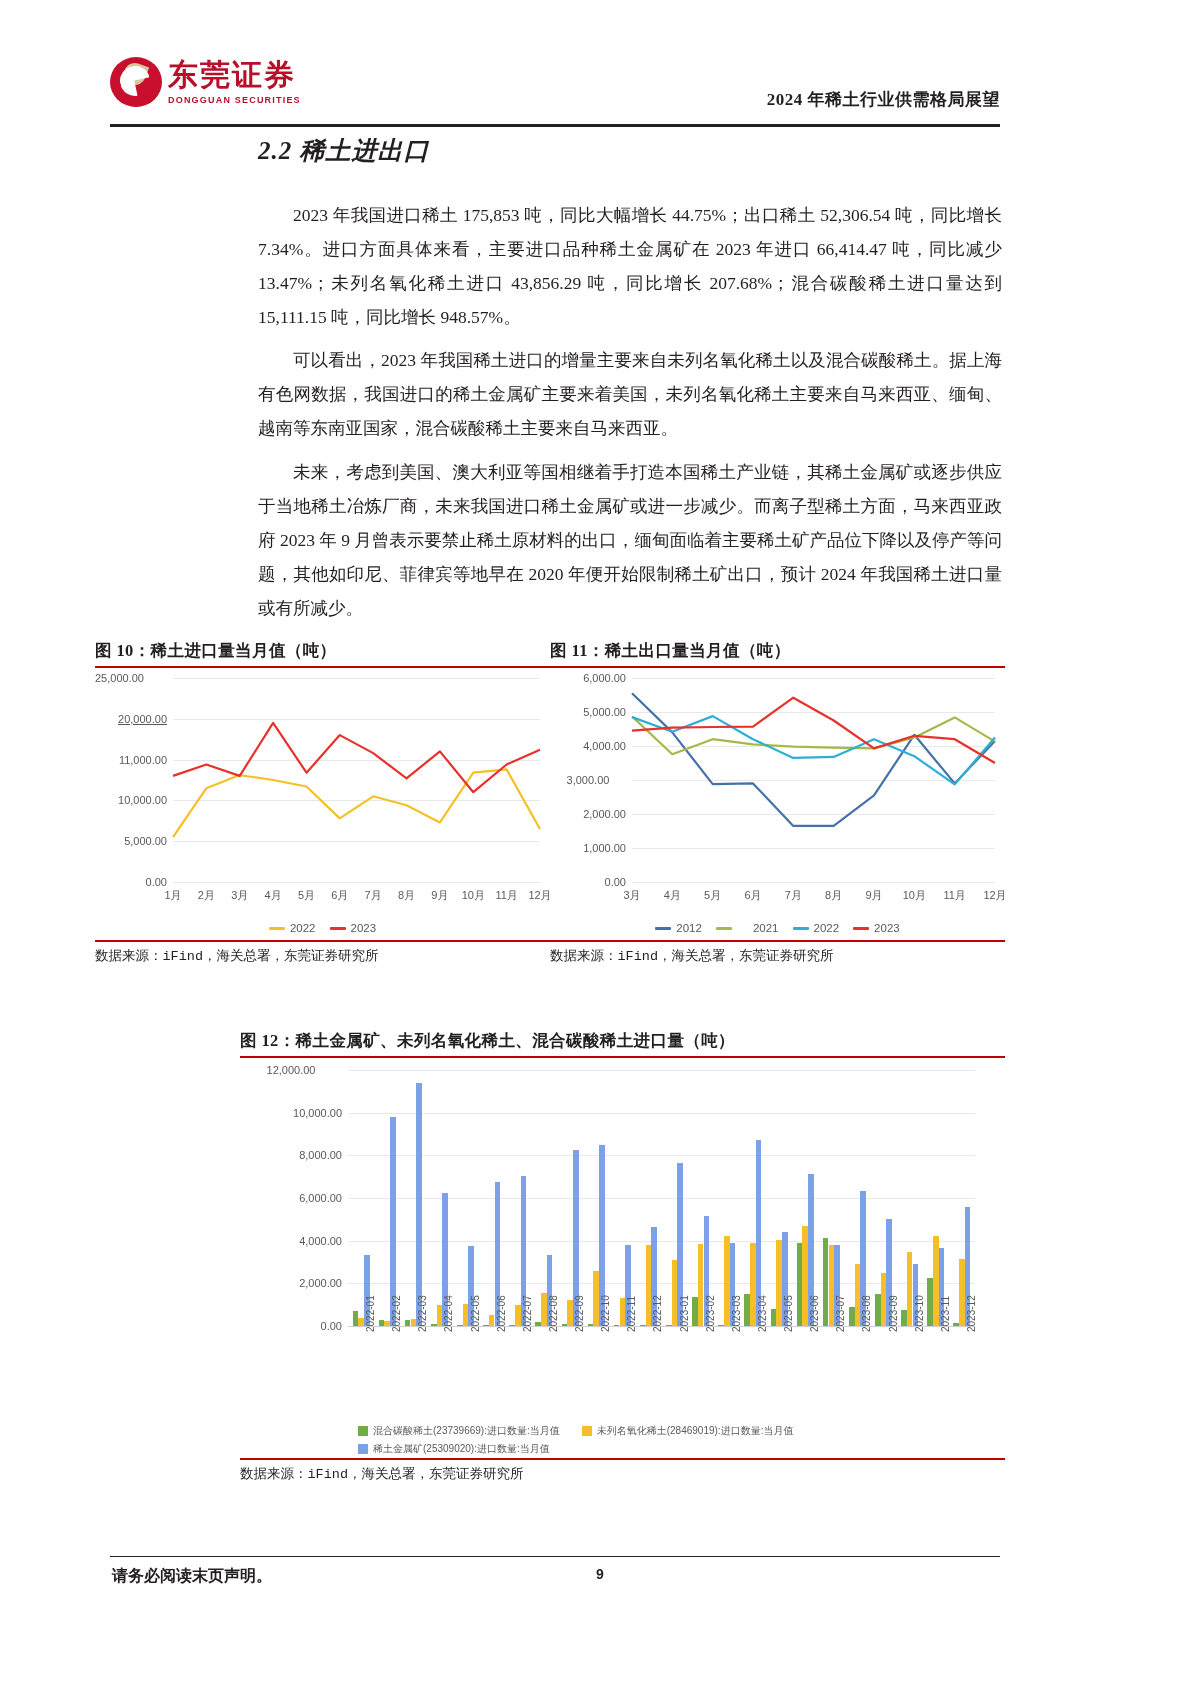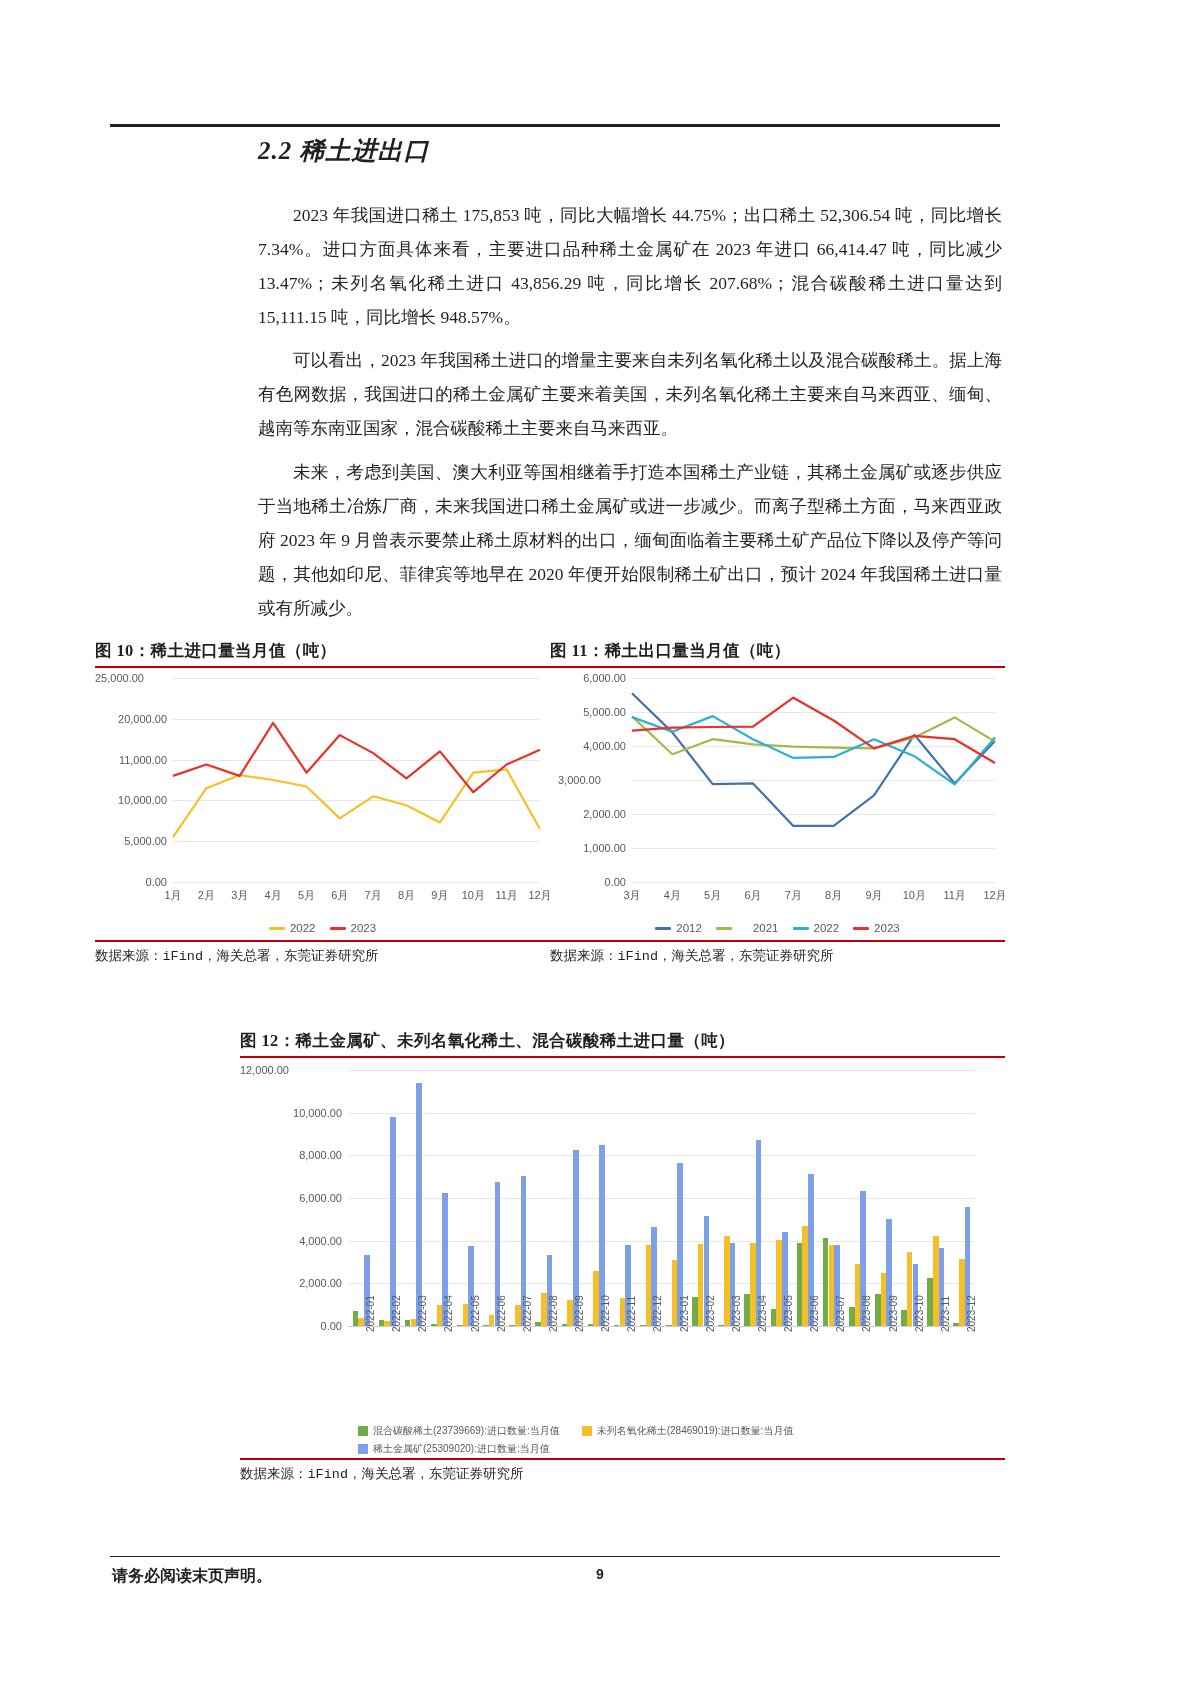--- a/index.html
+++ b/index.html
@@ -131,20 +131,28 @@
   .footer-page{
     position:absolute;left:0;top:1566px;width:1200px;text-align:center;
     font-family:"Liberation Sans",sans-serif;font-size:14px;font-weight:bold;
   }
 </style>
 </head>
 <body>
 
 <div class="page">
 
+  <div class="header">
+    <div class="logo">
+      <div class="logo-mark"></div>
+      <div class="logo-cn">东莞证券</div>
+      <div class="logo-en">DONGGUAN SECURITIES</div>
+    </div>
+    <div class="header-title">2024 年稀土行业供需格局展望</div>
+  </div>
   <div class="header-rule"></div>
 
   <div class="sec-title">2.2 稀土进出口</div>
 
   <div class="para" id="p1">2023 年我国进口稀土 175,853 吨，同比大幅增长 44.75%；出口稀土 52,306.54 吨，同比增长 7.34%。进口方面具体来看，主要进口品种稀土金属矿在 2023 年进口 66,414.47 吨，同比减少 13.47%；未列名氧化稀土进口 43,856.29 吨，同比增长 207.68%；混合碳酸稀土进口量达到 15,111.15 吨，同比增长 948.57%。</div>
   <div class="para" id="p2">可以看出，2023 年我国稀土进口的增量主要来自未列名氧化稀土以及混合碳酸稀土。据上海有色网数据，我国进口的稀土金属矿主要来着美国，未列名氧化稀土主要来自马来西亚、缅甸、越南等东南亚国家，混合碳酸稀土主要来自马来西亚。</div>
   <div class="para" id="p3">未来，考虑到美国、澳大利亚等国相继着手打造本国稀土产业链，其稀土金属矿或逐步供应于当地稀土冶炼厂商，未来我国进口稀土金属矿或进一步减少。而离子型稀土方面，马来西亚政府 2023 年 9 月曾表示要禁止稀土原材料的出口，缅甸面临着主要稀土矿产品位下降以及停产等问题，其他如印尼、菲律宾等地早在 2020 年便开始限制稀土矿出口，预计 2024 年我国稀土进口量或有所减少。</div>
 
   <div class="fig" id="fig10">
     <div class="fig-cap">图 10：稀土进口量当月值（吨）</div>
@@ -152,21 +160,21 @@
     <div class="plotbox" id="plot10" style="height:272px;">
         <div class="gridline" style="left:78px;top:214px;width:367px;"></div>
         <div class="ytick" style="left:0px;width:72px;top:214px;text-align:right;">0.00</div>
         <div class="gridline" style="left:78px;top:173.2px;width:367px;"></div>
         <div class="ytick" style="left:0px;width:72px;top:173.2px;text-align:right;">5,000.00</div>
         <div class="gridline" style="left:78px;top:132.4px;width:367px;"></div>
         <div class="ytick" style="left:0px;width:72px;top:132.4px;text-align:right;">10,000.00</div>
         <div class="gridline" style="left:78px;top:91.6px;width:367px;"></div>
         <div class="ytick" style="left:0px;width:72px;top:91.6px;text-align:right;">11,000.00</div>
         <div class="gridline" style="left:78px;top:50.80000000000001px;width:367px;"></div>
-        <div class="ytick" style="left:0px;width:72px;top:50.80000000000001px;text-align:right;">20,000.00</div>
+        <div class="ytick" style="left:0px;width:72px;top:50.80000000000001px;text-align:right;text-decoration:underline;">20,000.00</div>
         <div class="gridline" style="left:78px;top:10px;width:367px;"></div>
         <div class="ytick" style="left:0px;width:72px;top:10px;text-align:left;">25,000.00</div>
         <div class="xtick" style="left:56px;top:220px;width:44px;">1月</div>
         <div class="xtick" style="left:89.36363636363637px;top:220px;width:44px;">2月</div>
         <div class="xtick" style="left:122.72727272727275px;top:220px;width:44px;">3月</div>
         <div class="xtick" style="left:156.0909090909091px;top:220px;width:44px;">4月</div>
         <div class="xtick" style="left:189.45454545454547px;top:220px;width:44px;">5月</div>
         <div class="xtick" style="left:222.81818181818184px;top:220px;width:44px;">6月</div>
         <div class="xtick" style="left:256.1818181818182px;top:220px;width:44px;">7月</div>
         <div class="xtick" style="left:289.54545454545456px;top:220px;width:44px;">8月</div>
@@ -197,21 +205,21 @@
     <div class="fig-cap">图 11：稀土出口量当月值（吨）</div>
     <div class="fig-rule"></div>
     <div class="plotbox" id="plot11" style="height:272px;">
         <div class="gridline" style="left:82px;top:214px;width:363px;"></div>
         <div class="ytick" style="left:0px;width:76px;top:214px;text-align:right;">0.00</div>
         <div class="gridline" style="left:82px;top:180px;width:363px;"></div>
         <div class="ytick" style="left:0px;width:76px;top:180px;text-align:right;">1,000.00</div>
         <div class="gridline" style="left:82px;top:146px;width:363px;"></div>
         <div class="ytick" style="left:0px;width:76px;top:146px;text-align:right;">2,000.00</div>
         <div class="gridline" style="left:82px;top:112px;width:363px;"></div>
-        <div class="ytick" style="left:8px;width:76px;top:112px;text-align:left;">3,000.00</div>
+        <div class="ytick" style="left:0px;width:76px;top:112px;text-align:center;">3,000.00</div>
         <div class="gridline" style="left:82px;top:78px;width:363px;"></div>
         <div class="ytick" style="left:0px;width:76px;top:78px;text-align:right;">4,000.00</div>
         <div class="gridline" style="left:82px;top:44px;width:363px;"></div>
         <div class="ytick" style="left:0px;width:76px;top:44px;text-align:right;">5,000.00</div>
         <div class="gridline" style="left:82px;top:10px;width:363px;"></div>
         <div class="ytick" style="left:0px;width:76px;top:10px;text-align:right;">6,000.00</div>
         <div class="xtick" style="left:60px;top:220px;width:44px;">3月</div>
         <div class="xtick" style="left:100.33333333333334px;top:220px;width:44px;">4月</div>
         <div class="xtick" style="left:140.66666666666669px;top:220px;width:44px;">5月</div>
         <div class="xtick" style="left:181px;top:220px;width:44px;">6月</div>
@@ -260,21 +268,21 @@
         <div class="ytick" style="left:0px;width:102px;top:225.33333333333334px;text-align:right;">2,000.00</div>
         <div class="gridline" style="left:108px;top:182.66666666666669px;width:627px;"></div>
         <div class="ytick" style="left:0px;width:102px;top:182.66666666666669px;text-align:right;">4,000.00</div>
         <div class="gridline" style="left:108px;top:140px;width:627px;"></div>
         <div class="ytick" style="left:0px;width:102px;top:140px;text-align:right;">6,000.00</div>
         <div class="gridline" style="left:108px;top:97.33333333333334px;width:627px;"></div>
         <div class="ytick" style="left:0px;width:102px;top:97.33333333333334px;text-align:right;">8,000.00</div>
         <div class="gridline" style="left:108px;top:54.66666666666666px;width:627px;"></div>
         <div class="ytick" style="left:0px;width:102px;top:54.66666666666666px;text-align:right;">10,000.00</div>
         <div class="gridline" style="left:108px;top:12px;width:627px;"></div>
-        <div class="ytick" style="left:0px;width:102px;top:12px;text-align:left;">12,000.00</div>
+        <div class="ytick" style="left:0px;width:102px;top:12px;text-align:center;">12,000.00</div>
         <div class="bar" style="left:112.5px;top:253.1px;width:5.7px;height:14.9px;background:#70ad47;position:absolute;"></div>
         <div class="bar" style="left:138.7px;top:262.0px;width:5.7px;height:6.0px;background:#70ad47;position:absolute;"></div>
         <div class="bar" style="left:164.8px;top:261.6px;width:5.7px;height:6.4px;background:#70ad47;position:absolute;"></div>
         <div class="bar" style="left:190.9px;top:266.1px;width:5.7px;height:1.9px;background:#70ad47;position:absolute;"></div>
         <div class="bar" style="left:217.0px;top:266.7px;width:5.7px;height:1.3px;background:#70ad47;position:absolute;"></div>
         <div class="bar" style="left:243.2px;top:267.1px;width:5.7px;height:0.9px;background:#70ad47;position:absolute;"></div>
         <div class="bar" style="left:269.3px;top:266.9px;width:5.7px;height:1.1px;background:#70ad47;position:absolute;"></div>
         <div class="bar" style="left:295.4px;top:264.2px;width:5.7px;height:3.8px;background:#70ad47;position:absolute;"></div>
         <div class="bar" style="left:321.5px;top:266.3px;width:5.7px;height:1.7px;background:#70ad47;position:absolute;"></div>
         <div class="bar" style="left:347.7px;top:265.7px;width:5.7px;height:2.3px;background:#70ad47;position:absolute;"></div>

